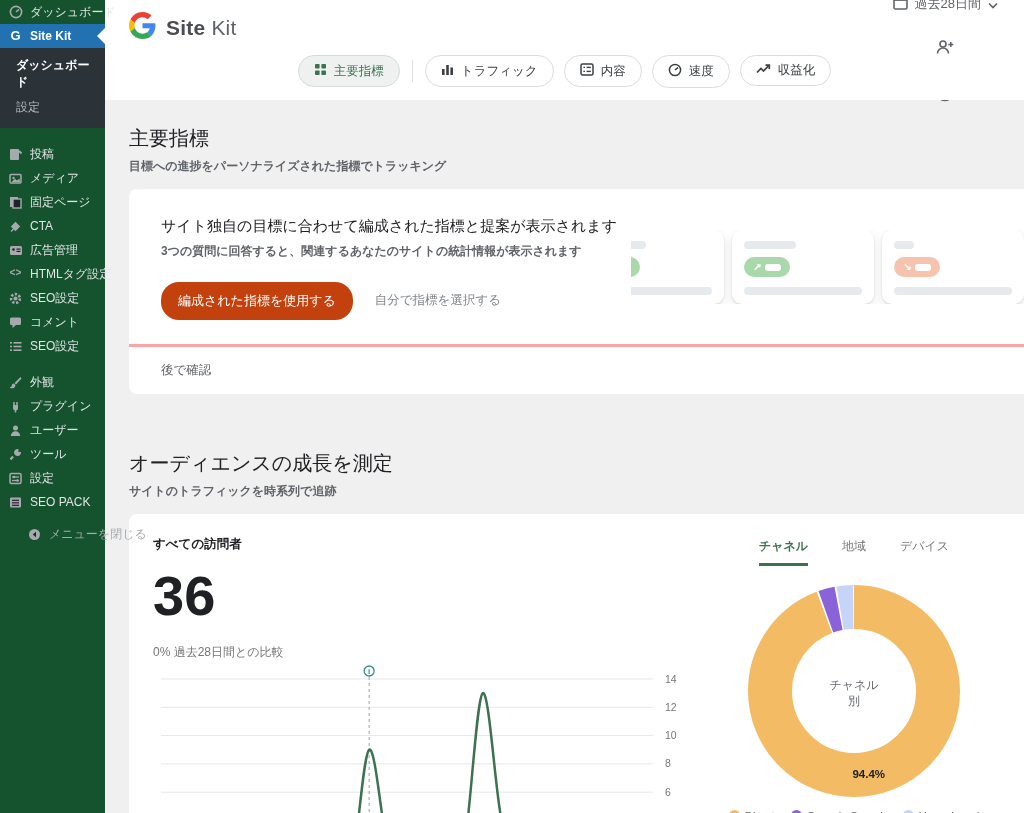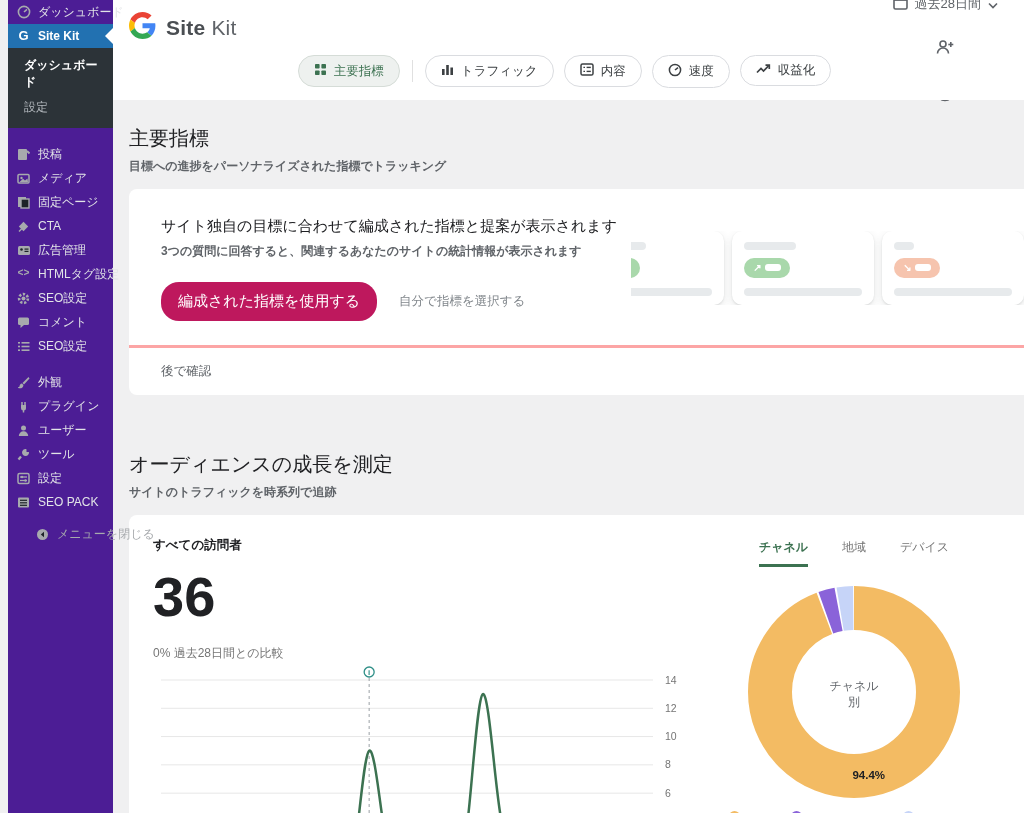--- a/index.html
+++ b/index.html
@@ -1,21 +1,21 @@
 <!DOCTYPE html>
 <html><head>
 <meta charset="utf-8">
 <style>
   * { margin:0; padding:0; box-sizing:border-box; }
   html,body { width:1024px; height:813px; overflow:hidden;
     font-family:"Liberation Sans", sans-serif; background:#f0f0f1; }
 
   
-  .sidebar { position:fixed; left:8px; top:0; bottom:0; width:105px;
-    background:#4c1d95; color:#e2e4e7; font-size:12px; z-index:10; }
+  .sidebar { position:fixed; left:0; top:0; bottom:0; width:105px;
+    background:#14532d; color:#e2e4e7; font-size:12px; z-index:10; }
   .sb-item { display:flex; align-items:center; gap:7px; padding:5px 6px 5px 8px;
     cursor:pointer; line-height:14px; white-space:nowrap; }
   .sb-item .ico { width:15px; min-width:15px; display:flex; justify-content:center;
     align-items:center; color:#a7aaad; }
   .sb-item.active { background:#2271b1; color:#fff; font-weight:bold; position:relative; }
   .sb-item.active .ico { color:#fff; }
   .sb-item.active::after { content:""; position:absolute; right:0; top:50%;
     margin-top:-8px; border:8px solid transparent; border-right-color:#fff; }
   .sb-sub { background:#2c3338; padding:5px 0 8px 0; }
   .sb-sub .sb-subitem { display:block; padding:4px 6px 4px 16px; color:#b4b9be;
@@ -51,22 +51,22 @@
   .section-sub { font-size:12px; color:#5f6368; font-weight:bold; margin-top:6px; }
 
   .card { background:#fff; border-radius:8px 0 0 8px; margin:14px 0 0 24px; }
 
   
   .banner-top { display:flex; align-items:center; padding:26px 0 24px 32px; }
   .banner-text { width:470px; flex:none; }
   .banner-title { font-size:15px; font-weight:normal; color:#202124; line-height:1.45; }
   .banner-sub { font-size:12px; color:#5f6368; font-weight:bold; margin-top:6px; }
   .banner-actions { display:flex; align-items:center; gap:22px; margin-top:22px; }
-  .btn-primary { background:#be185d; color:#fff; border:none; border-radius:18px;
-    padding:10px 17px; font-size:15px; cursor:pointer; font-family:inherit; }
+  .btn-primary { background:#c2410c; color:#fff; border:none; border-radius:18px;
+    padding:10px 17px; font-size:13px; cursor:pointer; font-family:inherit; }
   .link-gray { color:#80868b; font-size:12.5px; cursor:pointer; }
   .skeletons { display:flex; gap:8px; margin-left:0; overflow:hidden; flex:1;
     justify-content:flex-end; }
   .skel-card { width:142px; min-width:142px; height:74px; background:#fff;
     border-radius:10px; box-shadow:0 1px 2px rgba(60,64,67,.12), 0 3px 8px rgba(60,64,67,.12);
     padding:11px 12px; }
   .skel-bar { height:8px; border-radius:4px; background:#e7eaec; }
   .skel-pill { margin-top:8px; width:46px; height:20px; border-radius:10px;
     display:flex; align-items:center; justify-content:center; gap:3px; }
   .skel-pill.green { background:#a9d8ab; } .skel-pill.salmon { background:#f6c4ae; }

